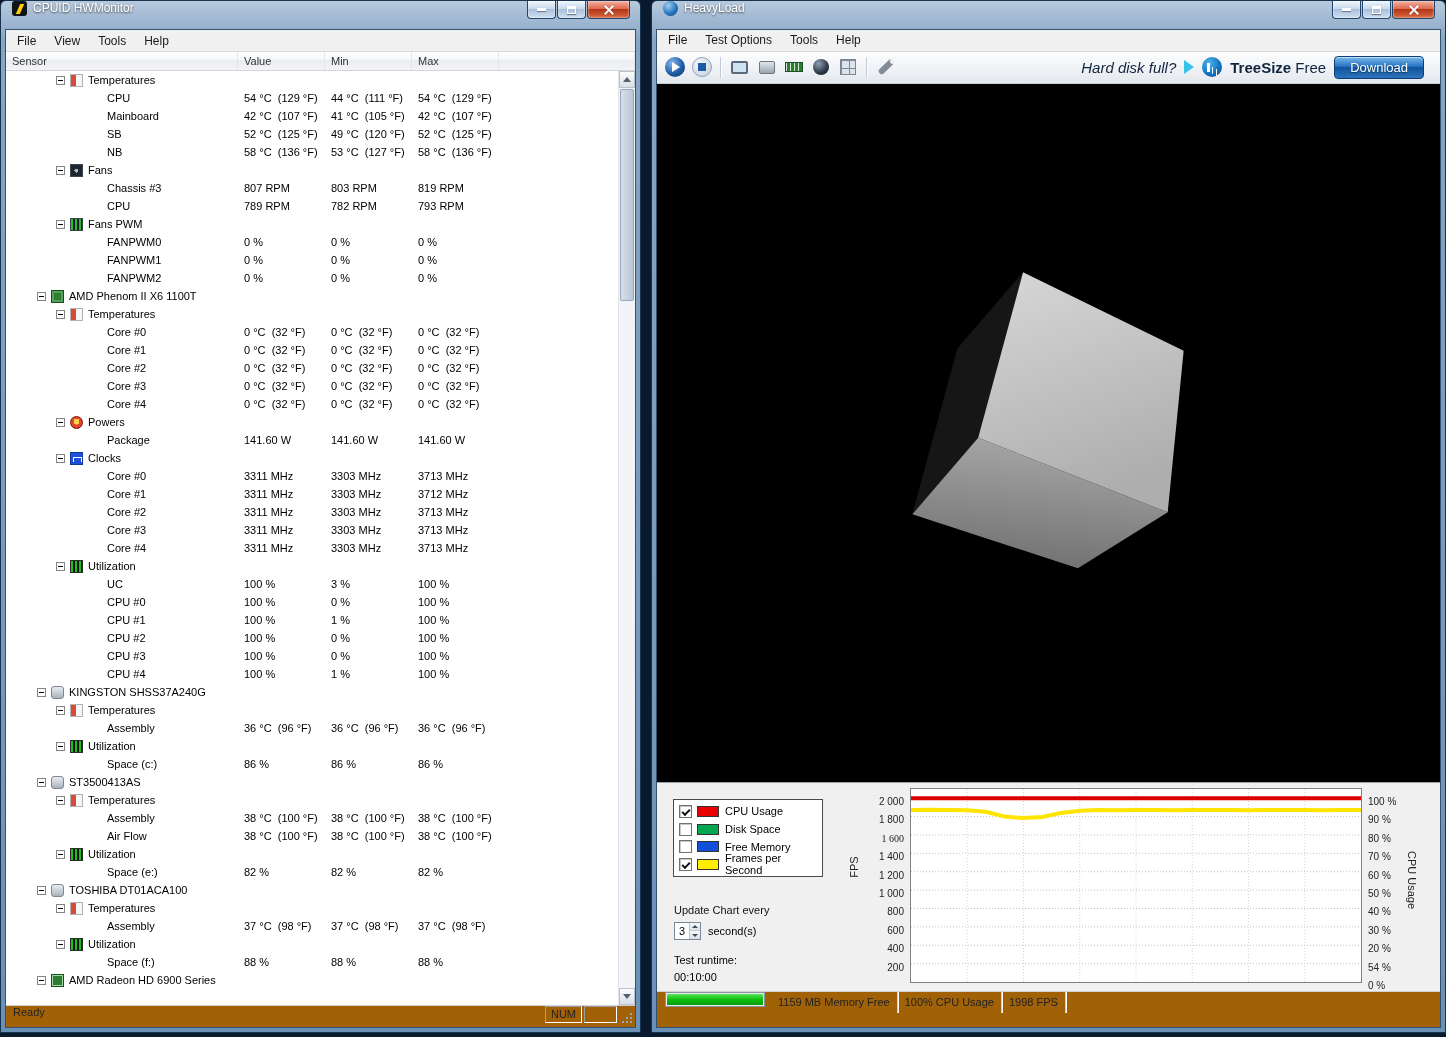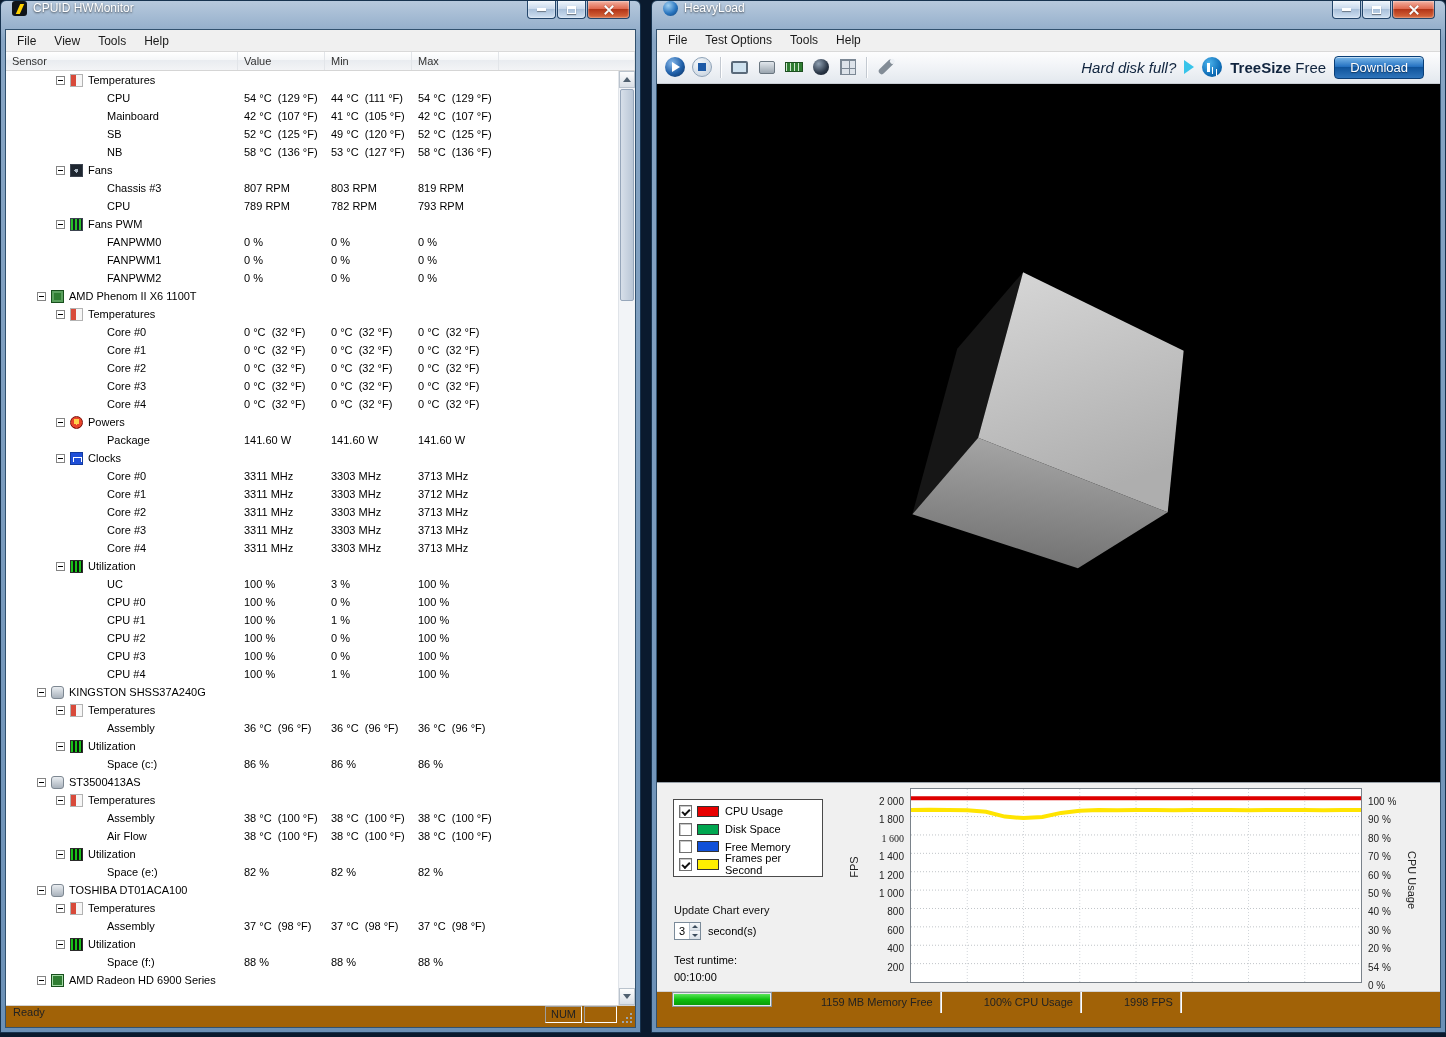--- a/index.html
+++ b/index.html
@@ -172,21 +172,21 @@
           border:1px solid #7a828a; background:#fff; }
   .plot svg { width:100%; height:100%; display:block; }
   .ticks { position:absolute; top:5px; height:195px; font-size:10px; color:#222; }
   .ticks.left { left:205px; width:44px; } .ticks.right { left:709px; width:42px; }
   .tick { position:absolute; white-space:nowrap; }
   .ticks.left .tick { right:2px; } .ticks.right .tick { left:2px; }
   .axis-title { position:absolute; font-size:11px; color:#222; }
   .axis-title.left { left:186px; top:78px; transform:rotate(-90deg); }
   .axis-title.right { left:749px; top:68px; writing-mode:vertical-rl; }
 
-  .hl-status { height:37px; padding-left:15px;gap:36px; }
+  .hl-status { height:37px; padding-left:8px; }
   .progress { width:100px; height:15px; border:1px solid #8a949e; background:#e7eaee;
               margin-right:6px; flex:none; padding:1px; }
   .progress .fill { display:block; width:100%; height:100%;
               background:linear-gradient(180deg,#5ae65a,#0ebf0e 50%,#0a9c0a); }
   .pane { height:21px; line-height:21px; padding:0 7px; border-right:1px solid #cfcfcf;
           box-shadow:1px 0 0 #fff; white-space:nowrap; }
   .pane.rest { flex:1; border-right:none; box-shadow:none; }
 </style>
 </head>
 <body>

